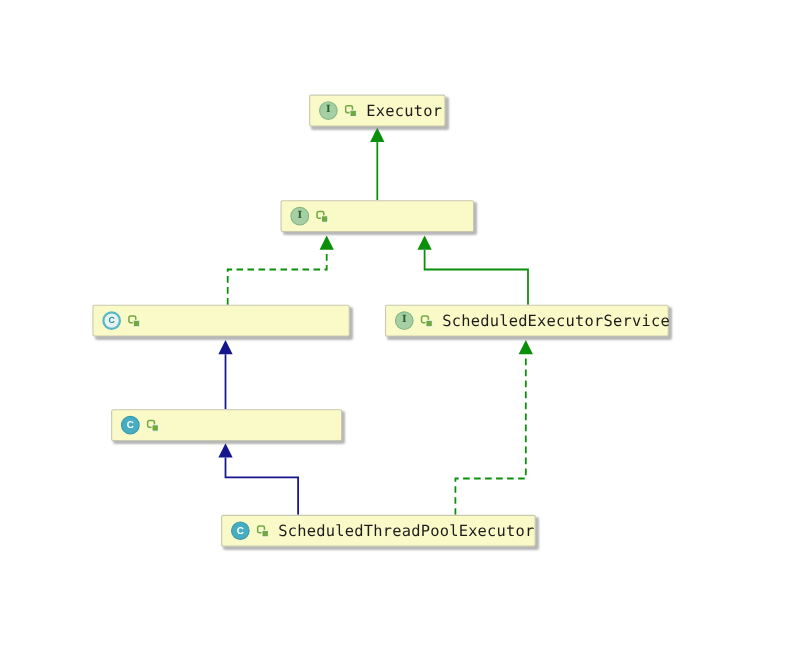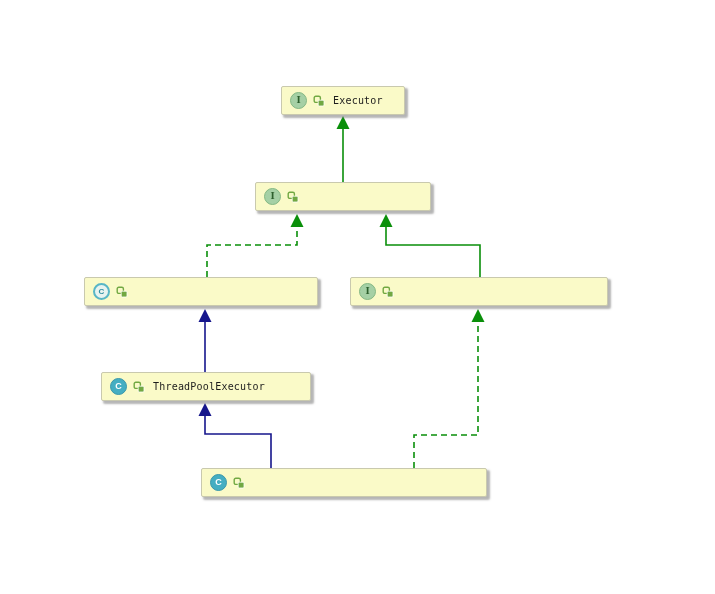--- a/index.html
+++ b/index.html
@@ -25,21 +25,21 @@
     border-radius: 2px;
     box-shadow: 2.5px 2.5px 2px rgba(120,120,120,0.55);
     display: flex;
     align-items: center;
     padding-left: 8px;
     box-sizing: border-box;
     cursor: default;
   }
   .node-label {
     margin-left: 8px;
-    font-size: 10px;
+    font-size: 14px;
     color: var(--text-color, #1c1c1c);
     white-space: nowrap;
     letter-spacing: 0.2px;
   }
   .kind-icon {
     width: 15px; height: 15px;
     border-radius: 50%;
     display: flex;
     align-items: center;
     justify-content: center;
@@ -121,32 +121,33 @@
       <rect x="5.2" y="5.2" width="5.8" height="5.8" rx="1" fill="#71a842" stroke="#ffffff" stroke-width="0.8"></rect>
     </svg>
   </div>
 
   <div class="node" style="left:350px; top:277px; width:258px;">
     <span class="kind-icon kind-interface">I</span>
     <svg class="lock-icon" viewBox="0 0 12 12">
       <rect x="1.2" y="1.2" width="6.2" height="6.2" rx="1.6" fill="none" stroke="#71a842" stroke-width="1.4"></rect>
       <rect x="5.2" y="5.2" width="5.8" height="5.8" rx="1" fill="#71a842" stroke="#ffffff" stroke-width="0.8"></rect>
     </svg>
+    <span class="node-label">ScheduledExecutorService</span>
   </div>
 
   <div class="node" style="left:101px; top:372px; width:210px;">
     <span class="kind-icon kind-class">C</span>
     <svg class="lock-icon" viewBox="0 0 12 12">
       <rect x="1.2" y="1.2" width="6.2" height="6.2" rx="1.6" fill="none" stroke="#71a842" stroke-width="1.4"></rect>
       <rect x="5.2" y="5.2" width="5.8" height="5.8" rx="1" fill="#71a842" stroke="#ffffff" stroke-width="0.8"></rect>
     </svg>
-    <span class="node-label">ThreadPoolExecutor</span>
   </div>
 
   <div class="node" style="left:201px; top:468px; width:286px;">
     <span class="kind-icon kind-class">C</span>
     <svg class="lock-icon" viewBox="0 0 12 12">
       <rect x="1.2" y="1.2" width="6.2" height="6.2" rx="1.6" fill="none" stroke="#71a842" stroke-width="1.4"></rect>
       <rect x="5.2" y="5.2" width="5.8" height="5.8" rx="1" fill="#71a842" stroke="#ffffff" stroke-width="0.8"></rect>
     </svg>
+    <span class="node-label">ScheduledThreadPoolExecutor</span>
   </div>
 
 </div>
 
 </body></html>

